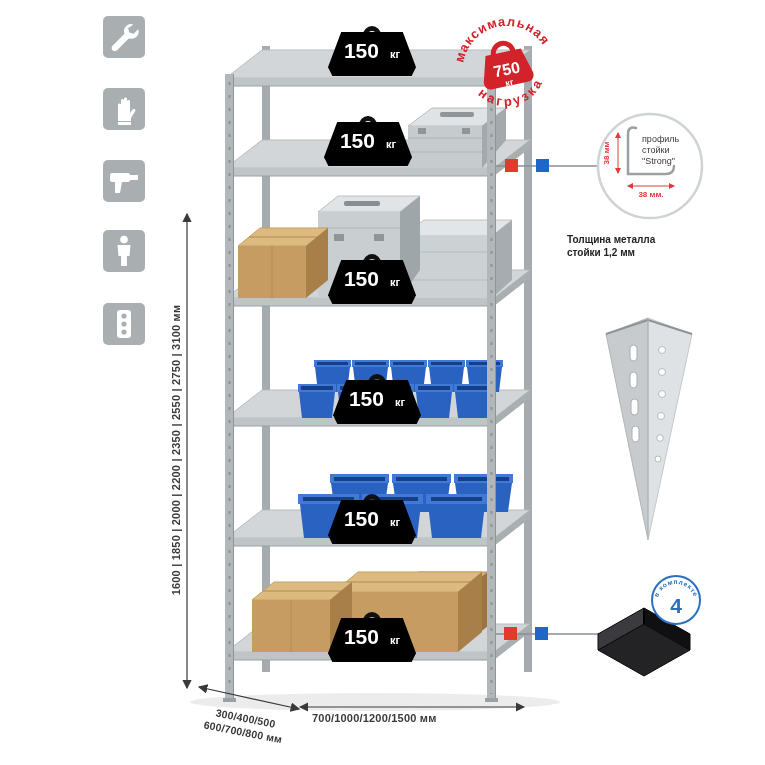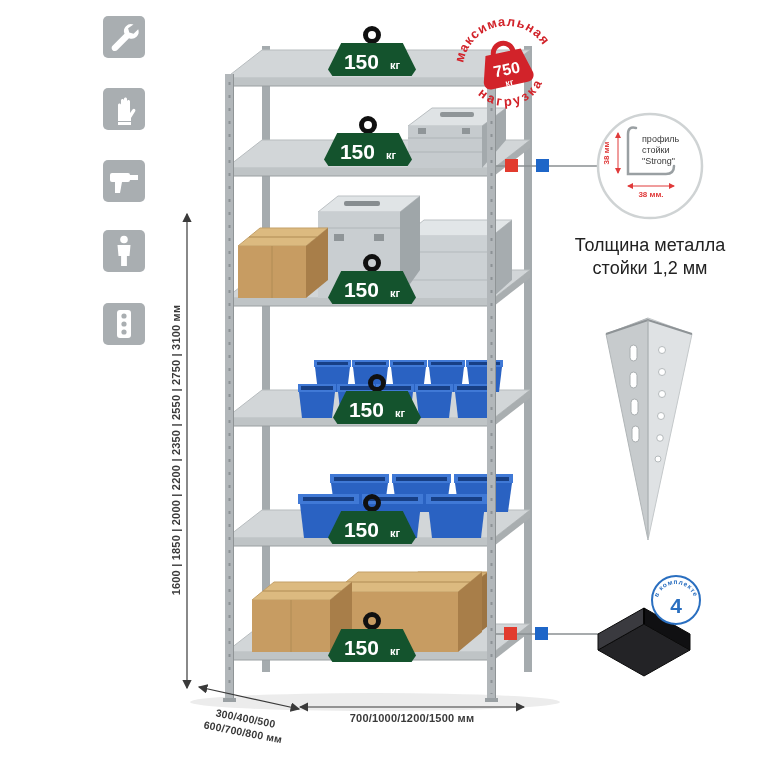--- a/index.html
+++ b/index.html
@@ -16,36 +16,36 @@
     border-radius:5px;display:flex;align-items:center;justify-content:center;
   }
 
   
   .weight{position:absolute;width:88px;height:50px}
   .w-handle{
     position:absolute;left:50%;top:0;width:18px;height:18px;margin-left:-9px;
     border:5px solid #101010;border-radius:50%;box-sizing:border-box;background:transparent;
   }
   .w-body{
-    position:absolute;left:0;bottom:0;width:88px;height:33px;background:#14532d;
+    position:absolute;left:0;bottom:0;width:88px;height:44px;background:#000000;
     clip-path:polygon(15% 0,85% 0,100% 80%,95% 100%,5% 100%,0 80%);
     display:flex;align-items:baseline;justify-content:center;color:#fff;gap:11px;padding-top:8px;box-sizing:border-box;
   }
   .w-body b{font-size:21px;line-height:1}
   .w-body small{font-size:11px;font-weight:700}
 
   
   .dim-label{position:absolute;font-size:11px;font-weight:bold;color:#3a3a3a;letter-spacing:.2px}
   .dim-h{left:-84px;top:444px;width:520px;text-align:center;transform:rotate(-90deg)}
-  .dim-w{left:312px;top:712px;width:200px;text-align:center}
+  .dim-w{left:312px;top:712px;width:200px;text-align:left}
   .dim-d{left:184px;top:700px;width:128px;text-align:center;transform:rotate(11deg);
          transform-origin:left top;font-size:10.5px;line-height:1.3}
 
   
-  .caption{position:absolute;text-align:center;font-size:18px;font-weight:400;color:#222;line-height:1.25}
+  .caption{position:absolute;text-align:left;font-size:10px;font-weight:700;color:#222;line-height:1.25}
   .cap-profile{left:567px;top:234px;width:166px}
   .cap-foot{left:577px;top:695px;width:150px}
 
   .stamp{transform:rotate(-12deg)}
 </style>
 </head>
 <body>
 
 <div style="position:absolute;inset:0">
 

